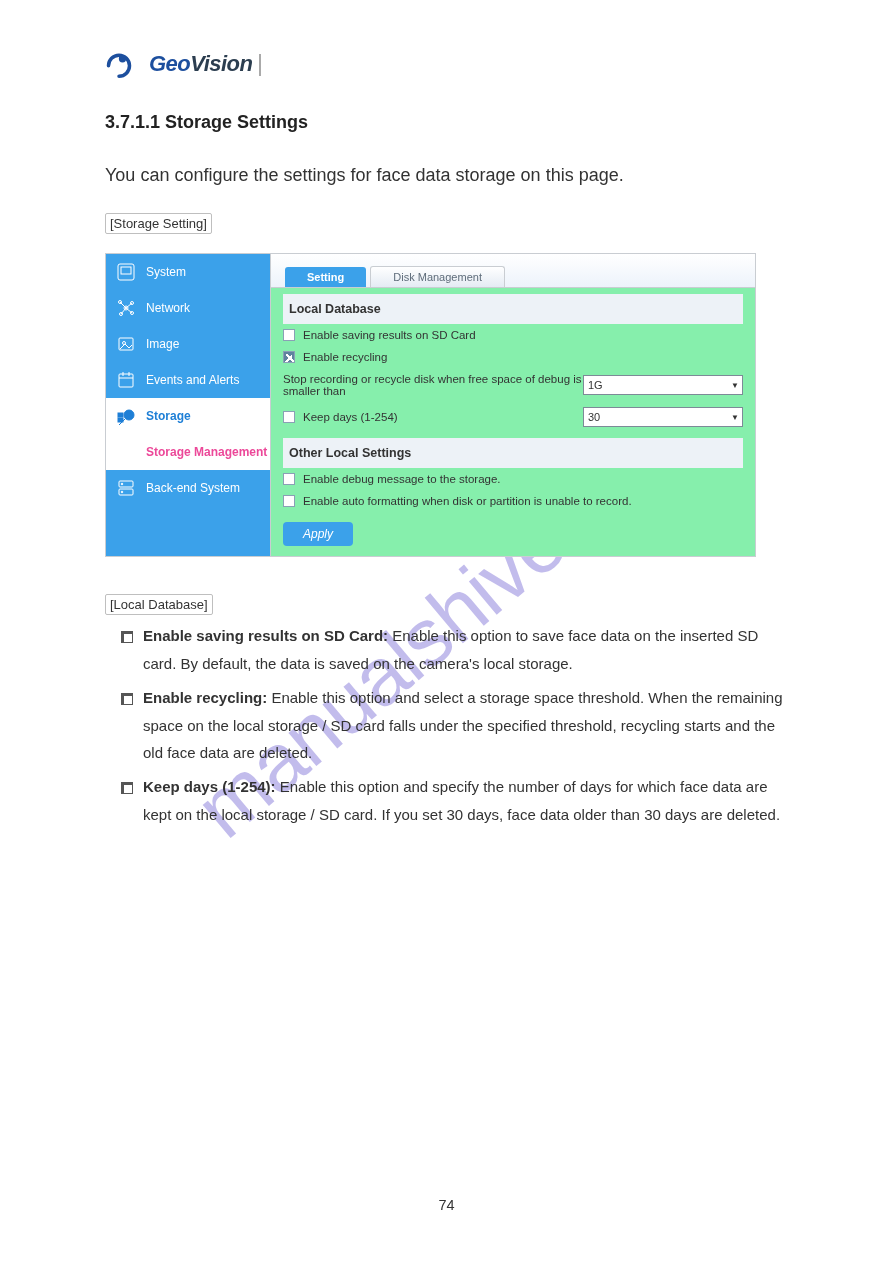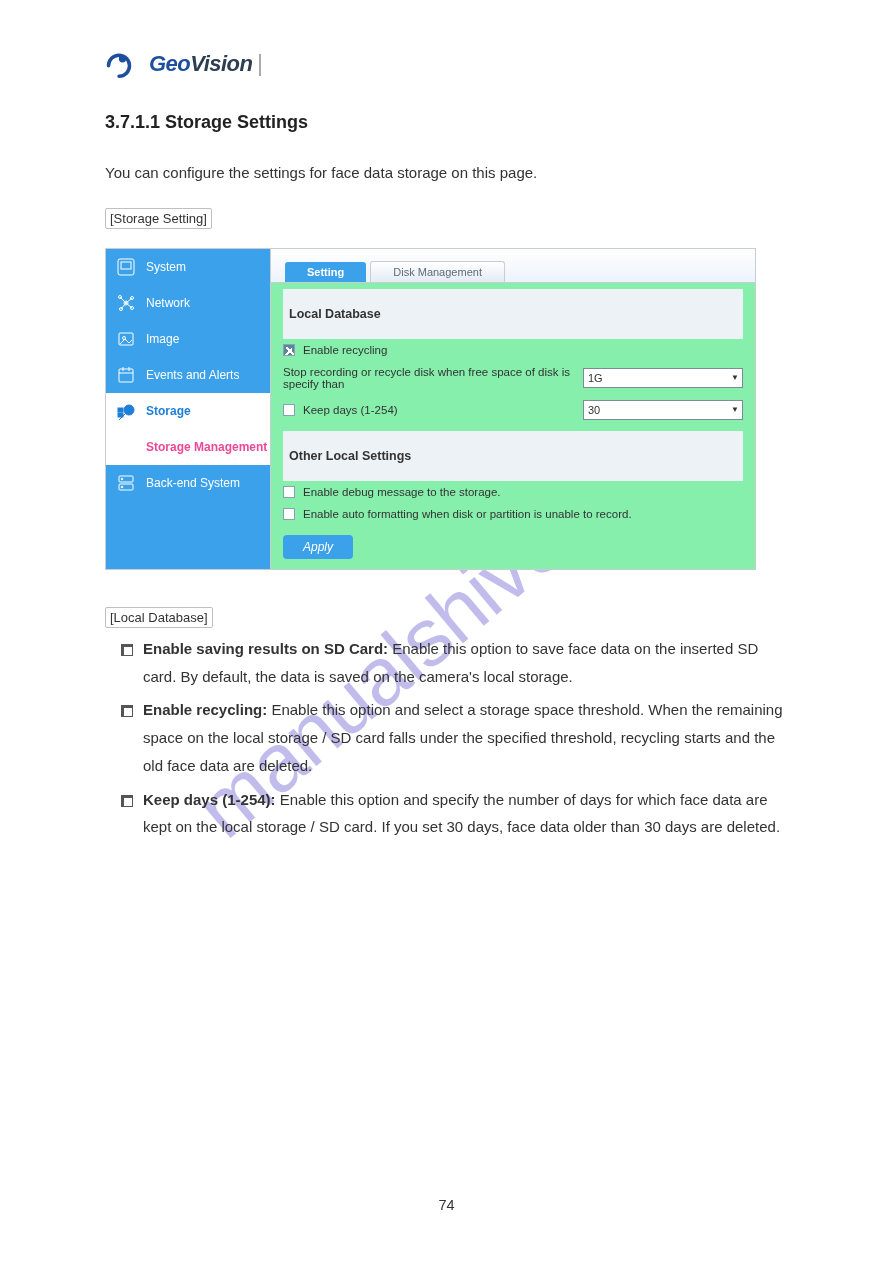--- a/index.html
+++ b/index.html
@@ -38,21 +38,21 @@
   .logo-word .v { color: #2c3e50; }
   .logo-word .bar {
     display: inline-block; vertical-align: middle; width: 2px; height: 22px;
     background: #aaa; margin-left: 6px;
   }
 
   
   h1.section-no {
     font-weight: 700; font-size: 18px; color: #222; margin: 0 0 26px 0;
   }
-  p.body-text { font-size: 15px; margin: 0 0 22px 0; line-height: 1.85; }
+  p.body-text { font-size: 18px; margin: 0 0 22px 0; line-height: 1.85; }
   p.intro-label {
     font-size: 15px; margin: 0 0 22px 0;
   }
   .reveal {
     border: 1px solid #bfbfbf; border-radius: 2px; padding: 2px 4px; font-size: 13px;
   }
 
   
   .shot {
     width: 651px; border: 1px solid #c9cdd2; margin-bottom: 38px;
@@ -91,21 +91,21 @@
   }
   .tab.active { background: #3ba1ea; color: #fff; font-weight: 700; }
   .tab.inactive {
     background: linear-gradient(#fff,#e4ebf4); color: #5e6c7a;
     border: 1px solid #c9cdd2; border-bottom: none;
   }
 
   .panel { padding: 0 12px 10px; }
   .group-head {
     background: #edf2f7; font-weight: 700; font-size: 12.5px; color: #333;
-    padding: 18px 6px; margin-top: 6px;
+    padding: 8px 6px; margin-top: 6px;
   }
   .row {
     display: flex; align-items: center; padding: 5px 0; font-size: 11.5px; color: #333;
   }
   .row input[type=checkbox]{
     width: 12px; height: 12px; margin: 0 8px 0 0;
     appearance: none; border: 1px solid #8aa0b5; background:#fff;
   }
   .row input[type=checkbox]:checked{
     background: #60839f;
@@ -242,25 +242,29 @@
 
     <div class="content">
       <div class="tabstrip">
         <div class="tab active">Setting</div>
         <div class="tab inactive">Disk Management</div>
       </div>
       <div class="panel">
         <div class="group-head">Local Database</div>
 
         <div class="row">
+          <input type="checkbox" style="">
+          <span>Enable saving results on SD Card</span>
+        </div>
+        <div class="row">
           <input type="checkbox" checked="" style="">
           <span>Enable recycling</span>
         </div>
         <div class="row">
-          <span class="row-label">Stop recording or recycle disk when free space of disk is specify than</span>
+          <span class="row-label">Stop recording or recycle disk when free space of debug is smaller than</span>
           <div class="select">
             <span>1G</span>
             <span class="caret">▼</span>
           </div>
         </div>
         <div class="row">
           <input type="checkbox" style="">
           <span class="row-label" style="flex-basis:280px">Keep days (1-254)</span>
           <div class="select">
             <span>30</span>

